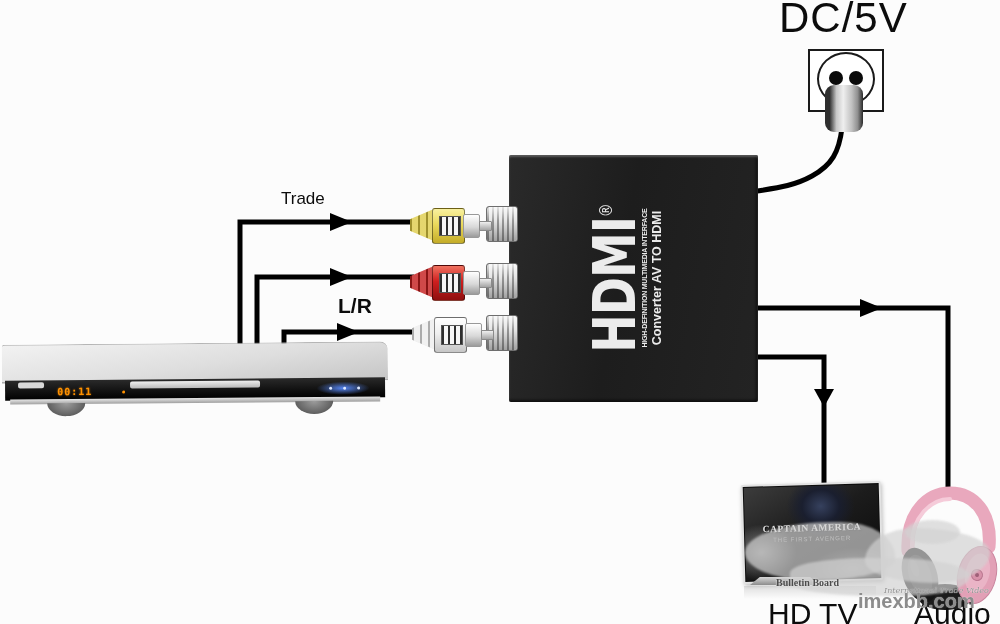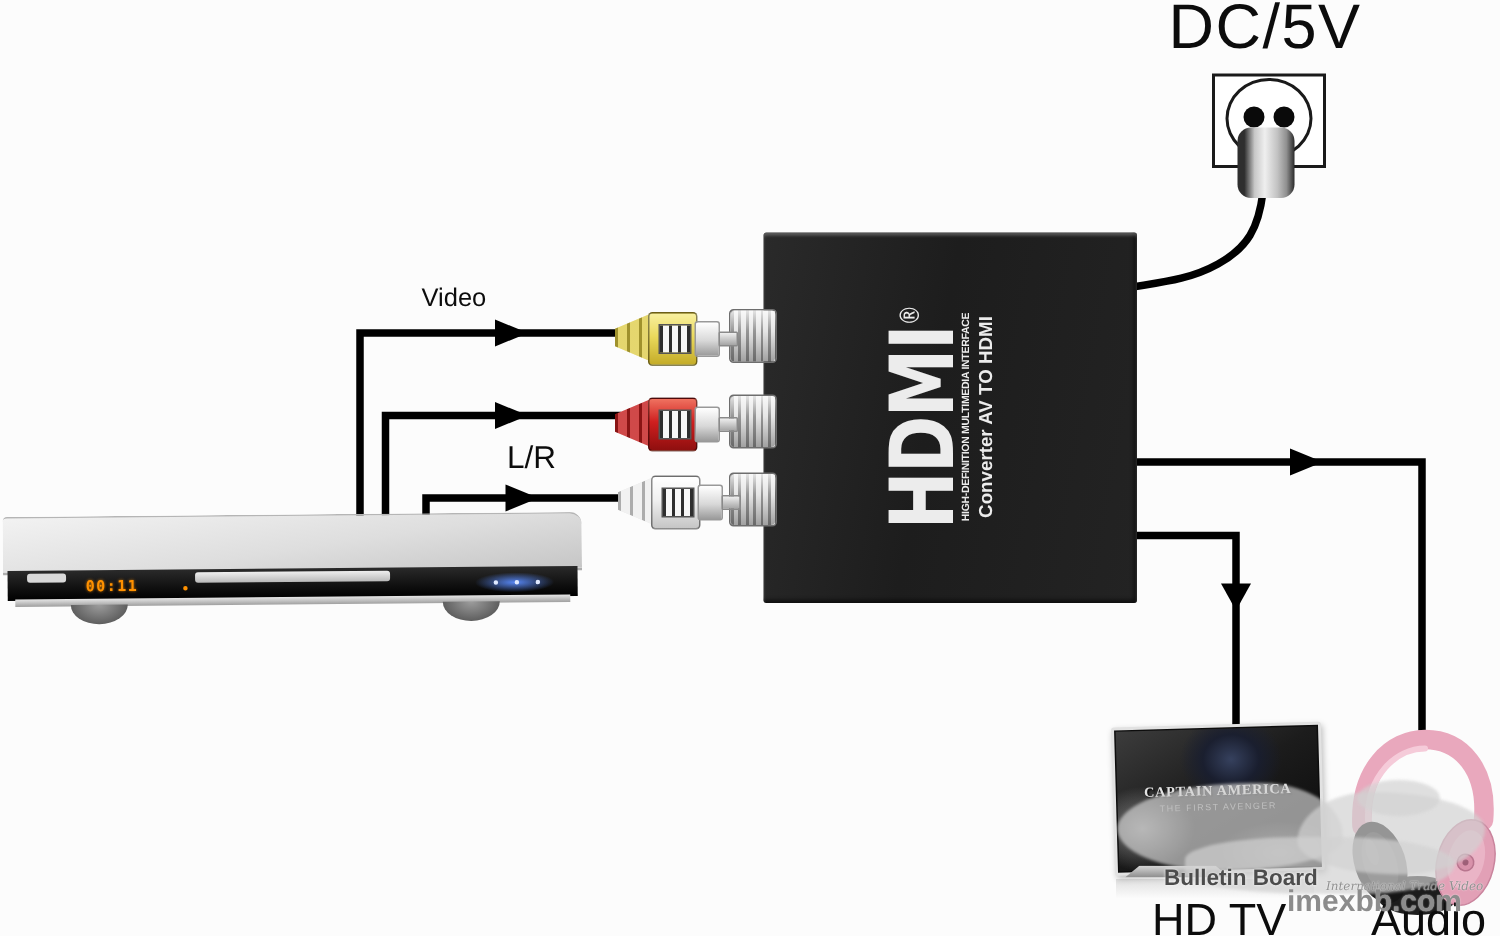--- a/index.html
+++ b/index.html
@@ -54,21 +54,21 @@
   .plug-video .pbody{background:linear-gradient(180deg,#f8f0a0,#ead95c 45%,#c4ac28);}
   .plug-red{left:410px;top:265px;}
   .plug-red .taper{background:repeating-linear-gradient(90deg,rgba(0,0,0,.3) 0 2px,rgba(255,255,255,.2) 2px 8px),#c41c1c;}
   .plug-red .pbody{background:linear-gradient(180deg,#ef7260,#cf1f1f 45%,#8f0f0f);}
   .plug-white{left:412px;top:317px;}
   .plug-white .taper{background:repeating-linear-gradient(90deg,rgba(0,0,0,.22) 0 2px,rgba(255,255,255,.6) 2px 8px),#dcdcdc;}
   .plug-white .pbody{background:linear-gradient(180deg,#ffffff,#f0f0f0 45%,#c6c6c6);}
 
   .cable-label{font-size:17px;color:#0c0c0c;z-index:4;}
   .label-video{left:281px;top:189px;}
-  .label-lr{left:338px;top:294px;font-size:21px;}
+  .label-lr{left:338px;top:294px;font-size:21px;font-weight:bold;}
 
   
   .dvd{left:2px;top:341px;width:386px;height:76px;z-index:2;transform:rotate(-0.5deg);}
   .dvd-top{position:absolute;left:0;top:2px;width:100%;height:36px;border-radius:3px 8px 0 0;
     background:linear-gradient(172deg,#f2f2f2 0%,#dedede 55%,#c6c6c6 100%);
     border-top:1px solid #b5b5b5;border-bottom:2px solid #adadad;}
   .dvd-front{position:absolute;left:3px;top:38px;width:380px;height:20px;background:linear-gradient(180deg,#2a2a2a,#101010 60%,#000);}
   .dvd-eject{position:absolute;left:16px;top:40px;width:26px;height:6px;background:#d9d9d9;border-radius:2px;}
   .dvd-display{position:absolute;left:55px;top:44px;font-family:"DejaVu Sans Mono",monospace;
     font-size:10px;font-weight:bold;color:#ff9100;letter-spacing:1px;text-shadow:0 0 2px rgba(255,145,0,.8);}
@@ -106,22 +106,22 @@
 
   
   .map-blob{background:#d2d2d2;opacity:.68;filter:blur(1px);z-index:5;}
   .blob1{left:745px;top:522px;width:150px;height:58px;border-radius:62% 38% 55% 45%/55% 62% 38% 50%;}
   .blob2{left:865px;top:528px;width:125px;height:55px;border-radius:40% 60% 45% 55%/60% 45% 55% 40%;}
   .blob3{left:790px;top:558px;width:180px;height:38px;border-radius:50% 50% 40% 60%/45% 55% 60% 40%;}
   .blob4{left:905px;top:520px;width:55px;height:24px;border-radius:50%;}
   .wm-title{left:772px;top:542px;z-index:6;font-family:"DejaVu Serif",serif;font-weight:bold;
     font-size:25px;letter-spacing:0;color:#474747;
     text-shadow:0 0 2px rgba(255,255,255,.95),1px 1px 0 rgba(255,255,255,.7);}
-  .wm-sub{left:776px;top:577px;z-index:6;font-family:Liberation Sans, sans-serif;font-weight:bold;
-    font-size:15px;color:#4c4c4c;text-shadow:0 0 2px rgba(255,255,255,.95);}
+  .wm-sub{left:776px;top:577px;z-index:6;font-family:Liberation Serif, serif;font-weight:bold;
+    font-size:10px;color:#4c4c4c;text-shadow:0 0 2px rgba(255,255,255,.95);}
   .wm-tag{left:884px;top:586px;z-index:6;font-family:"DejaVu Serif",serif;font-style:italic;
     font-size:8px;color:#8f8f8f;text-shadow:0 0 1px #fff;}
   .wm-site{left:858px;top:590px;z-index:6;font-weight:bold;font-size:20px;color:#8c8c8c;
     text-shadow:0 0 1px rgba(255,255,255,.8);}
 
   .out-label{font-size:30px;color:#0c0c0c;z-index:4;}
   .label-hdtv{left:768px;top:597px;}
   .label-audio{left:914px;top:597px;}
 </style>
 </head>
@@ -182,21 +182,21 @@
     <div class="pin"></div>
   </div>
   <div class="abs plug plug-white">
     <div class="taper"></div>
     <div class="pbody"></div>
     <div class="ridges"></div>
     <div class="collar"></div>
     <div class="pin"></div>
   </div>
 
-  <div class="abs cable-label label-video">Video</div>
+  <div class="abs cable-label label-video">Trade</div>
   <div class="abs cable-label label-lr">L/R</div>
 
   <div class="abs dvd">
     <div class="dvd-top"></div>
     <div class="dvd-front"></div>
     <div class="dvd-eject"></div>
     <div class="dvd-display">00:11</div>
     <div class="dvd-dot"></div>
     <div class="dvd-tray"></div>
     <div class="dvd-glow">

